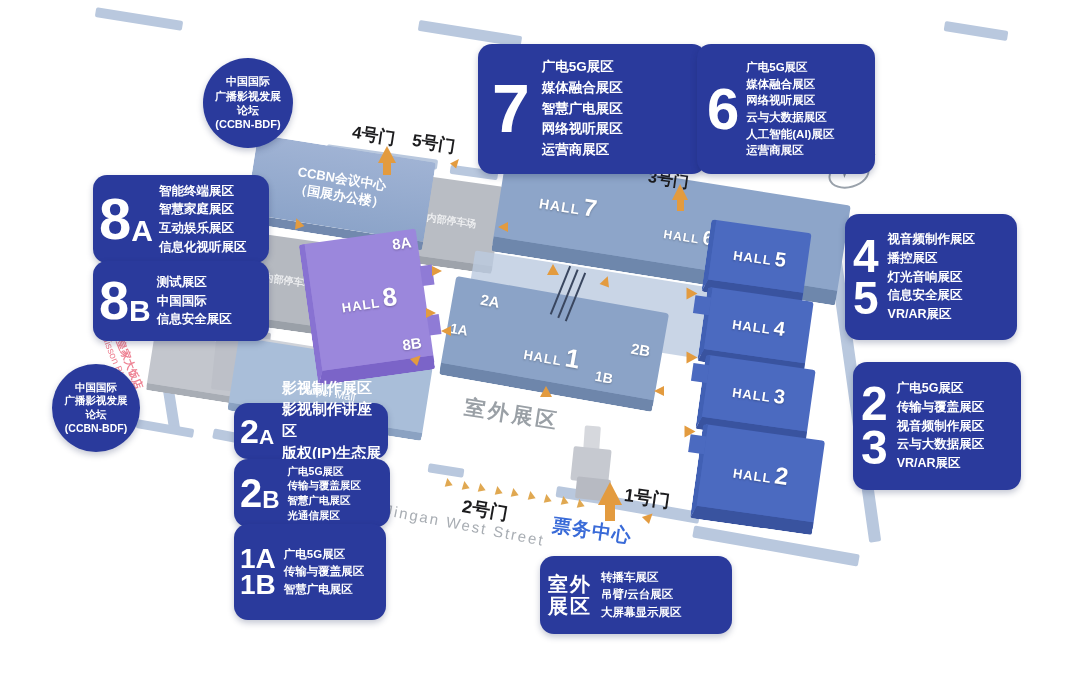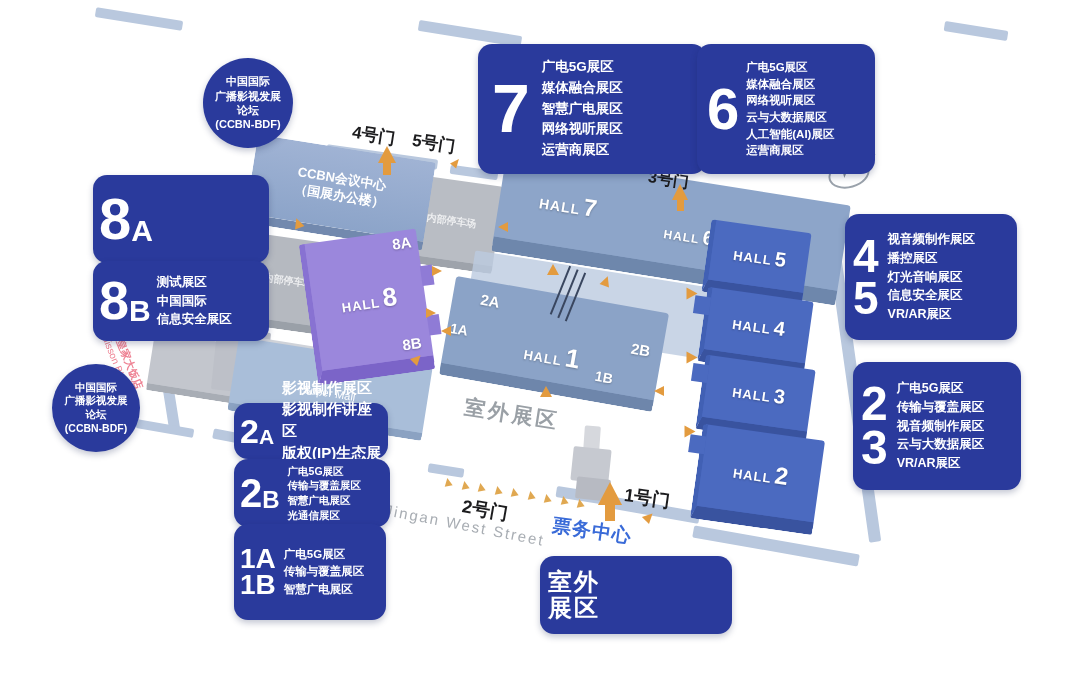--- a/index.html
+++ b/index.html
@@ -195,20 +195,24 @@
 网络视听展区
 云与大数据展区
 人工智能(AI)展区
 运营商展区</div>
   </div>
   <div class="callout" style="left:93px;top:175px;width:164px;height:80px;padding:4px 6px;gap:6px;">
     <div class="cnum">
       <span style="font-size:58px;">8</span>
         <span style="font-size:30px;">A</span>
     </div>
+    <div class="clines" style="font-size:12.5px;line-height:1.5;">智能终端展区
+智慧家庭展区
+互动娱乐展区
+信息化视听展区</div>
   </div>
   <div class="callout" style="left:93px;top:261px;width:164px;height:72px;padding:4px 6px;gap:6px;">
     <div class="cnum">
       <span style="font-size:54px;">8</span>
         <span style="font-size:30px;">B</span>
     </div>
     <div class="clines" style="font-size:12.5px;line-height:1.5;">测试展区
 中国国际
 信息安全展区</div>
   </div>
@@ -256,24 +260,27 @@
   <div class="callout" style="left:234px;top:524px;width:140px;height:88px;padding:4px 6px;gap:8px;">
     <div class="cnums" style="font-size:28px;text-align:left;">
       <div>1A</div>
       <div>1B</div>
     </div>
     <div class="clines" style="font-size:11.5px;line-height:1.5;">广电5G展区
 传输与覆盖展区
 智慧广电展区</div>
   </div>
   <div class="callout" style="left:540px;top:556px;width:176px;height:70px;padding:4px 8px;gap:9px;">
-    <div class="cnums" style="font-size:24px;line-height:1.1;letter-spacing:2px;">
+    <div class="cnums" style="font-size:20px;line-height:1.1;letter-spacing:2px;">
       <div>室外</div>
       <div>展区</div>
     </div>
+    <div class="clines" style="font-size:11.5px;line-height:1.5;">转播车展区
+吊臂/云台展区
+大屏幕显示展区</div>
   </div>
 
 <div class="arrow" style="left: 378px; top: 146px; transform: rotate(0deg);">
       <div style="width: 0px; height: 0px; border-left: 9.3px solid transparent; border-right: 9.3px solid transparent; border-bottom: 17.25px solid rgb(227, 155, 63);"></div>
       <div style="width: 7.5px; height: 12px; background: rgb(227, 155, 63); margin: 0px auto;"></div>
     </div>
     <div class="arrow" style="left: 672px; top: 184px; transform: rotate(0deg);">
       <div style="width: 0px; height: 0px; border-left: 8.68px solid transparent; border-right: 8.68px solid transparent; border-bottom: 16.1px solid rgb(227, 155, 63);"></div>
       <div style="width: 7px; height: 11.2px; background: rgb(227, 155, 63); margin: 0px auto;"></div>
     </div>

